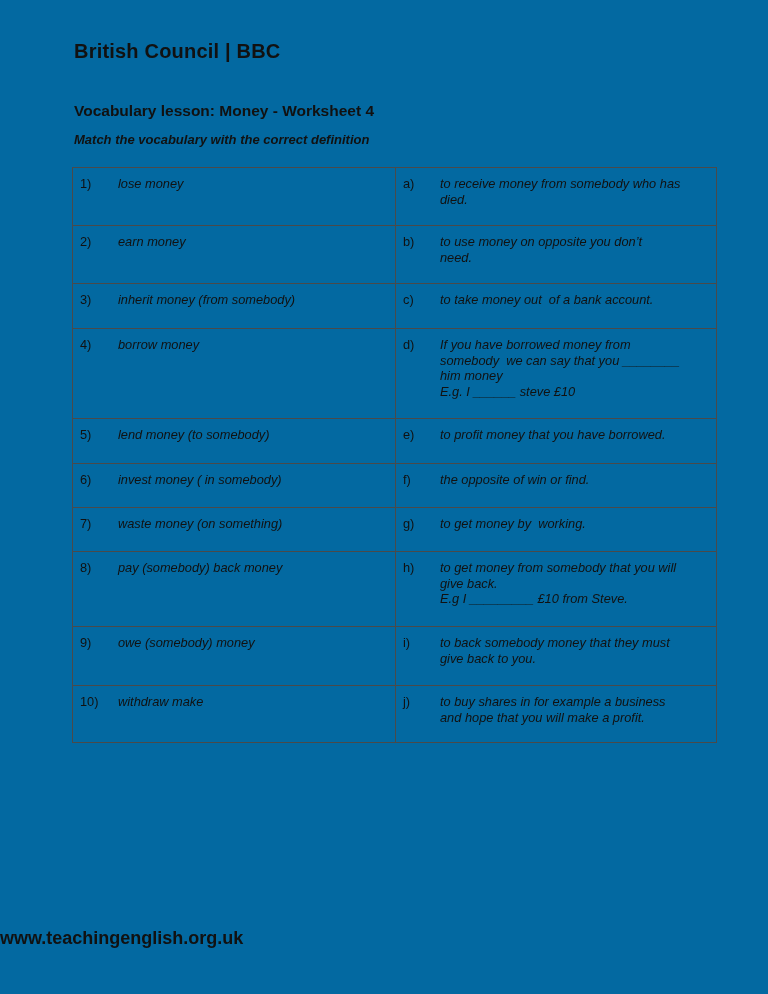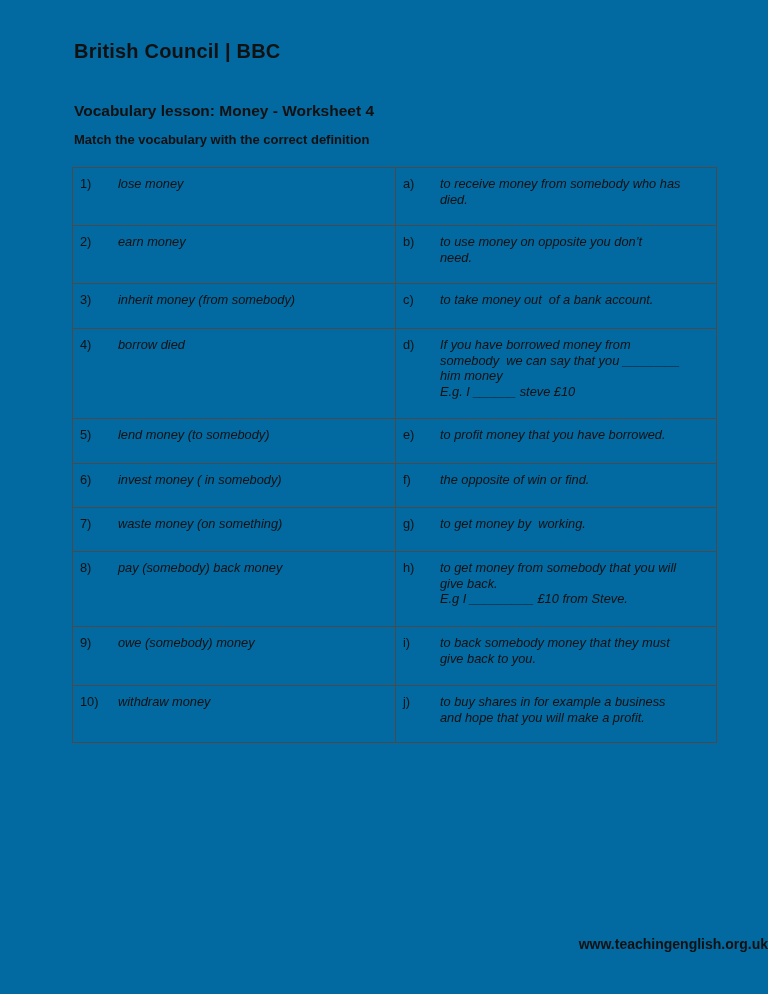--- a/index.html
+++ b/index.html
@@ -30,20 +30,21 @@
     top: 102px;
     font-size: 15.5px;
     font-weight: bold;
   }
   .instruction {
     position: absolute;
     left: 74px;
     top: 132px;
     font-size: 13px;
     font-weight: bold;
+    font-style: italic;
   }
   table.match-table {
     position: absolute;
     left: 72px;
     top: 167px;
     width: 644px;
     border-collapse: collapse;
     table-layout: fixed;
   }
   .match-table td {
@@ -74,24 +75,23 @@
   tr.r6  { height: 44px; }
   tr.r7  { height: 44px; }
   tr.r8  { height: 75px; }
   tr.r9  { height: 59px; }
   tr.r10 { height: 57px; }
   .footer {
     position: absolute;
     left: 0;
     top: 928px;
     width: 768px;
-    text-align: right;
-    font-size: 14px;
-    font-weight: bold;
-    margin-top: 8px;
+    text-align: left;
+    font-size: 18px;
+    font-weight: bold;
   }
 </style>
 </head>
 <body>
 
 <div class="page">
 
   <div class="title">British Council | BBC</div>
   <div class="subtitle">Vocabulary lesson: Money - Worksheet 4</div>
   <div class="instruction">Match the vocabulary with the correct definition</div>
@@ -143,21 +143,21 @@
             <div class="cell-inner">
               <span class="num">c)</span>
               <span class="txt">to take money out  of a bank account.</span>
             </div>
           </td>
       </tr>
       <tr class="r4">
         <td>
             <div class="cell-inner">
               <span class="num">4)</span>
-              <span class="txt">borrow died</span>
+              <span class="txt">borrow money</span>
             </div>
           </td>
         <td class="def-cell">
             <div class="cell-inner">
               <span class="num">d)</span>
               <span class="txt">If you have borrowed money from
 somebody  we can say that you ________
 him money
 E.g. I ______ steve £10</span>
             </div>
@@ -233,21 +233,21 @@
               <span class="num">i)</span>
               <span class="txt">to back somebody money that they must
 give back to you.</span>
             </div>
           </td>
       </tr>
       <tr class="r10">
         <td>
             <div class="cell-inner">
               <span class="num">10)</span>
-              <span class="txt">withdraw money</span>
+              <span class="txt">withdraw make</span>
             </div>
           </td>
         <td class="def-cell">
             <div class="cell-inner">
               <span class="num">j)</span>
               <span class="txt">to buy shares in for example a business
 and hope that you will make a profit.</span>
             </div>
           </td>
       </tr>

